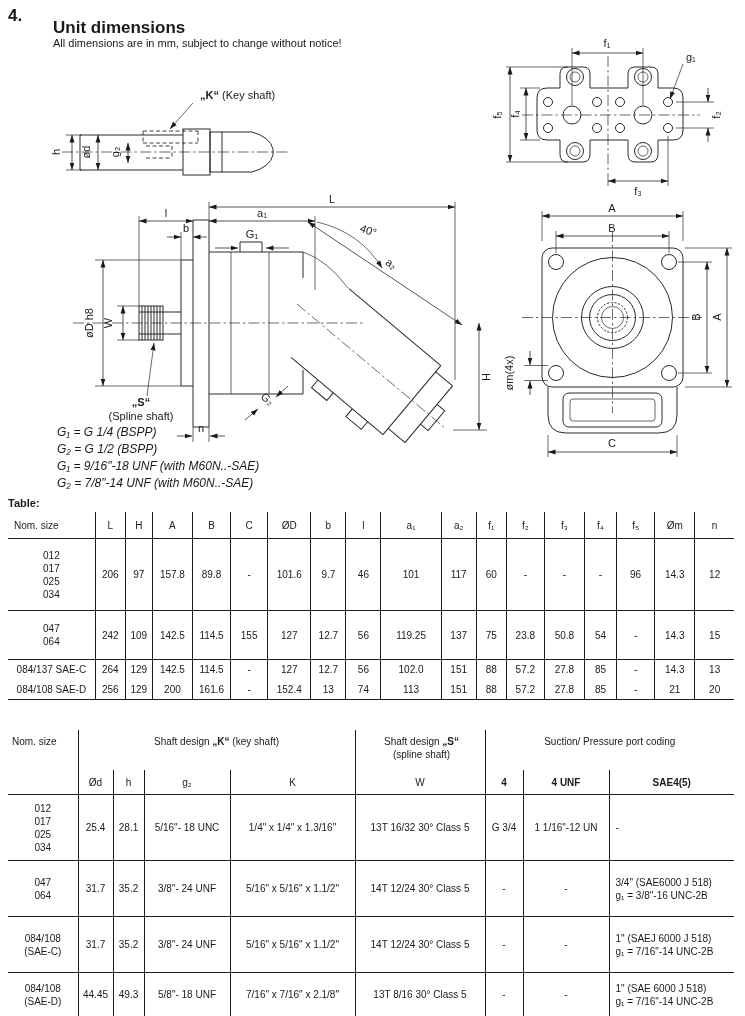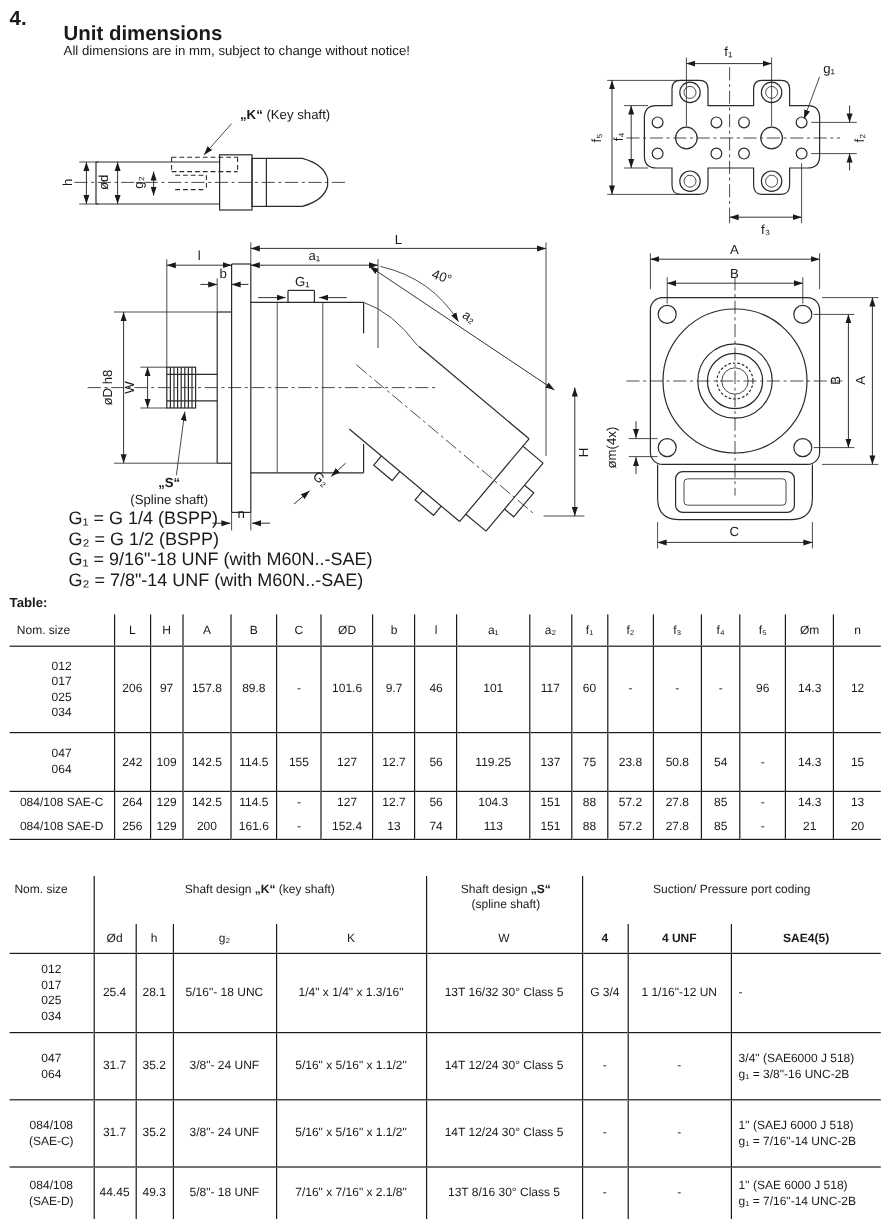--- a/index.html
+++ b/index.html
@@ -4,21 +4,21 @@
 <style>
   html,body{margin:0;padding:0;}
   body{
     width:745px;height:1016px;position:relative;background:#ffffff;
     font-family:"Liberation Sans","DejaVu Sans",sans-serif;color:#1a1a1a;overflow:hidden;
   }
   .abs{position:absolute;}
   #section-number{left:8px;top:6px;font-size:17px;font-weight:bold;}
   #page-title{left:53px;top:6px;font-size:17px;font-weight:bold;margin-top:12px;}
   #page-subtitle{left:53px;top:37px;font-size:11px;}
-  #notes{left:57px;top:424px;font-size:15px;line-height:17px;}
+  #notes{left:57px;top:424px;font-size:12px;line-height:17px;font-style:italic;}
   #table-label{left:8px;top:497px;font-size:11px;font-weight:bold;text-align:center;}
 
   svg.draw{position:absolute;overflow:visible;}
   svg .ln{stroke:#2a2a2a;stroke-width:1;fill:none;}
   svg .thin{stroke:#2a2a2a;stroke-width:0.7;fill:none;}
   svg .dim{stroke:#2a2a2a;stroke-width:0.8;fill:none;}
   svg .cl{stroke:#2a2a2a;stroke-width:0.7;fill:none;stroke-dasharray:11 3 2.5 3;}
   svg .dsh{stroke:#2a2a2a;stroke-width:0.9;fill:none;stroke-dasharray:4 2.5;}
   svg text{font-family:"Liberation Sans","DejaVu Sans",sans-serif;font-size:11px;fill:#1a1a1a;}
 
@@ -371,30 +371,30 @@
     <td>137</td>
     <td>75</td>
     <td>23.8</td>
     <td>50.8</td>
     <td>54</td>
     <td>-</td>
     <td>14.3</td>
     <td>15</td>
   </tr>
   <tr class="sep" style="height:20px">
-    <td class="nb">084/108 SAE-C</td>
+    <td class="nb">084/137 SAE-C</td>
     <td>264</td>
     <td>129</td>
     <td>142.5</td>
     <td>114.5</td>
     <td>-</td>
     <td>127</td>
     <td>12.7</td>
     <td>56</td>
-    <td>104.3</td>
+    <td>102.0</td>
     <td>151</td>
     <td>88</td>
     <td>57.2</td>
     <td>27.8</td>
     <td>85</td>
     <td>-</td>
     <td>14.3</td>
     <td>13</td>
   </tr>
   <tr class="lastrow" style="height:20px">

